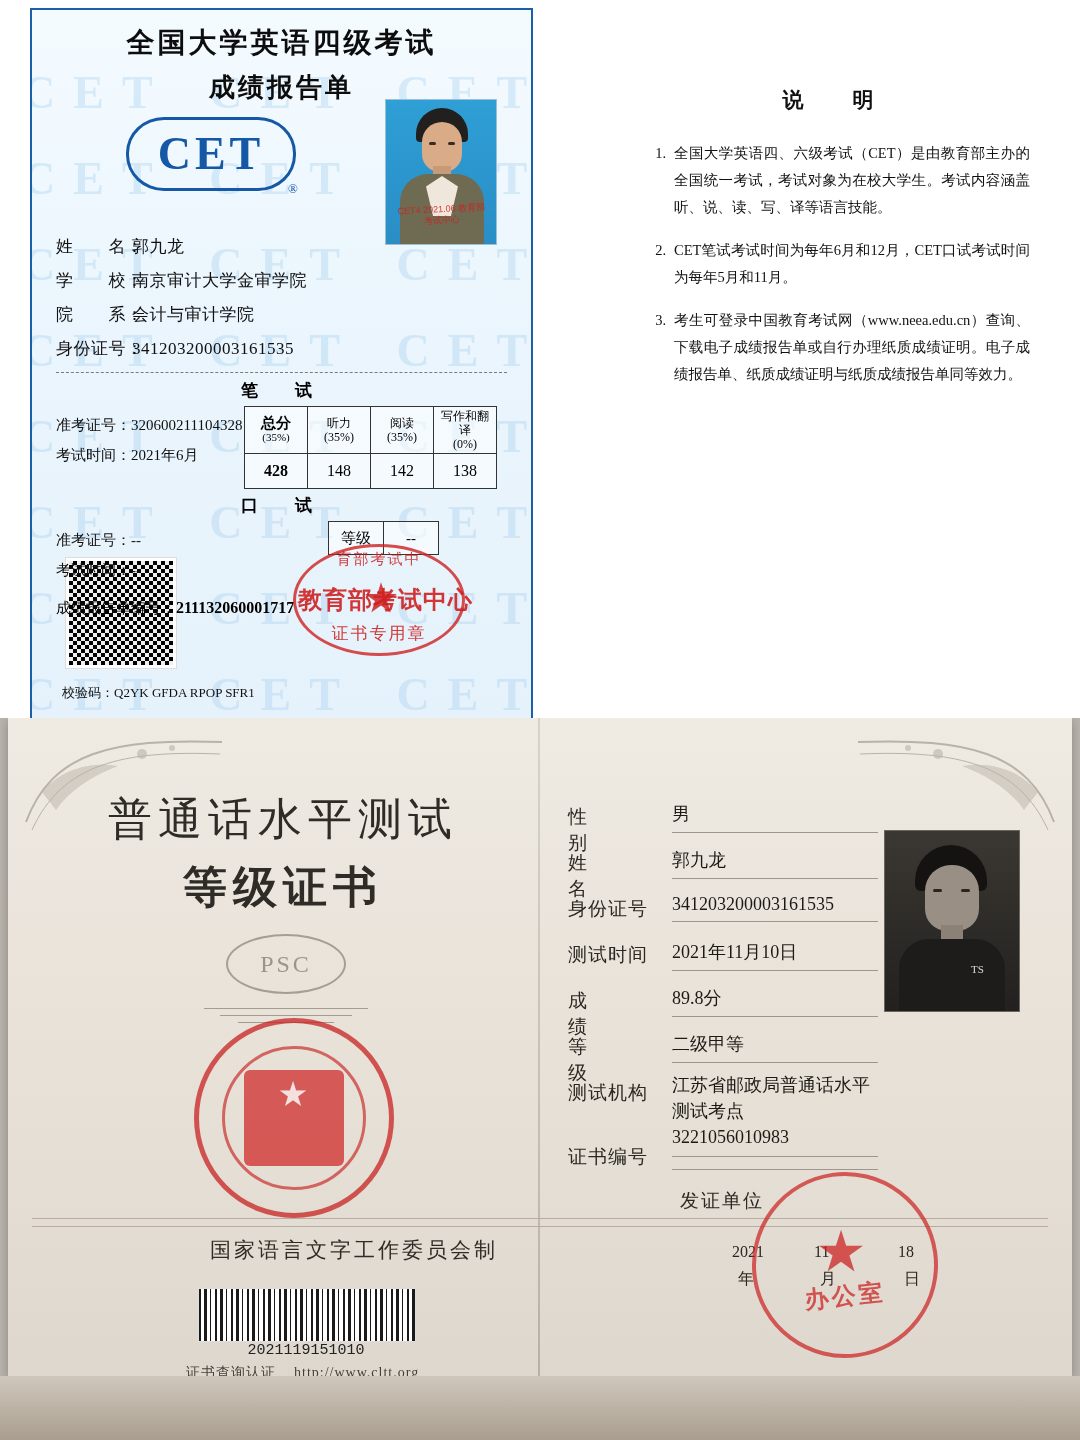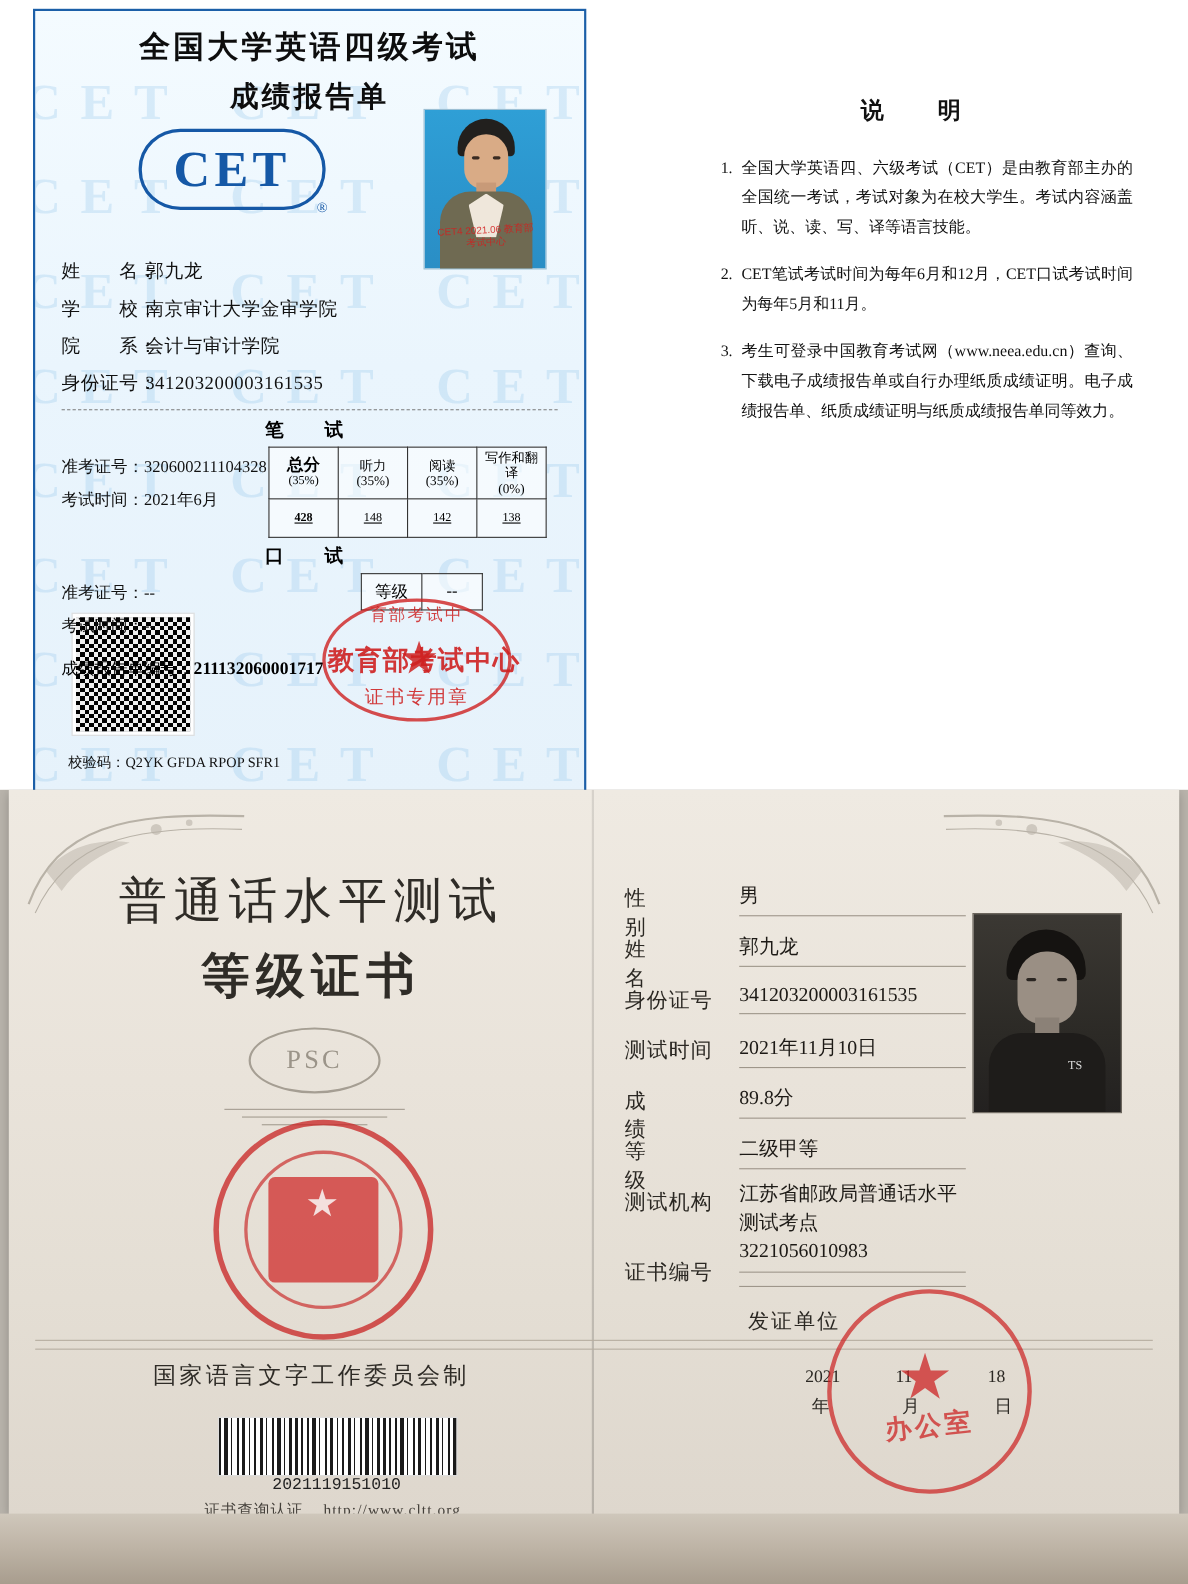--- a/index.html
+++ b/index.html
@@ -214,22 +214,21 @@
     line-height: 14px;
     padding: 2px 3px;
   }
   .score-table th.total {
     font-size: 15px;
     font-weight: bold;
   }
   .score-table th.total .pct { font-size: 11px; font-weight: normal; display:block; }
   .score-table td {
     height: 32px;
-    font-size: 11px;
-    text-decoration: underline;
+    font-size: 16px;
   }
   .score-table td.total { font-weight: bold; }
 
   .oral-block {
     position: relative;
     height: 74px;
   }
   .oral-left {
     position: absolute;
     left: 0; top: 4px;
@@ -492,21 +491,21 @@
   }
   .psc-bigseal .emblemcore::after {
     content: "★";
     position: absolute; left: 34px; top: 4px;
     font-size: 30px; color: #f4e0de;
   }
   .psc-maker {
     position: absolute;
     left: 60px; top: 518px;
     width: 430px;
-    text-align: center;
+    text-align: right;
     font-size: 21px;
     letter-spacing: 3px;
     color: #2f2c27;
   }
   .psc-barcode {
     position: absolute;
     left: 190px; top: 570px;
     width: 216px; height: 52px;
     background:
       repeating-linear-gradient(90deg, #1a1a1a 0 2px, #ffffff 2px 5px, #1a1a1a 5px 8px, #ffffff 8px 11px, #1a1a1a 11px 12px, #ffffff 12px 16px);

